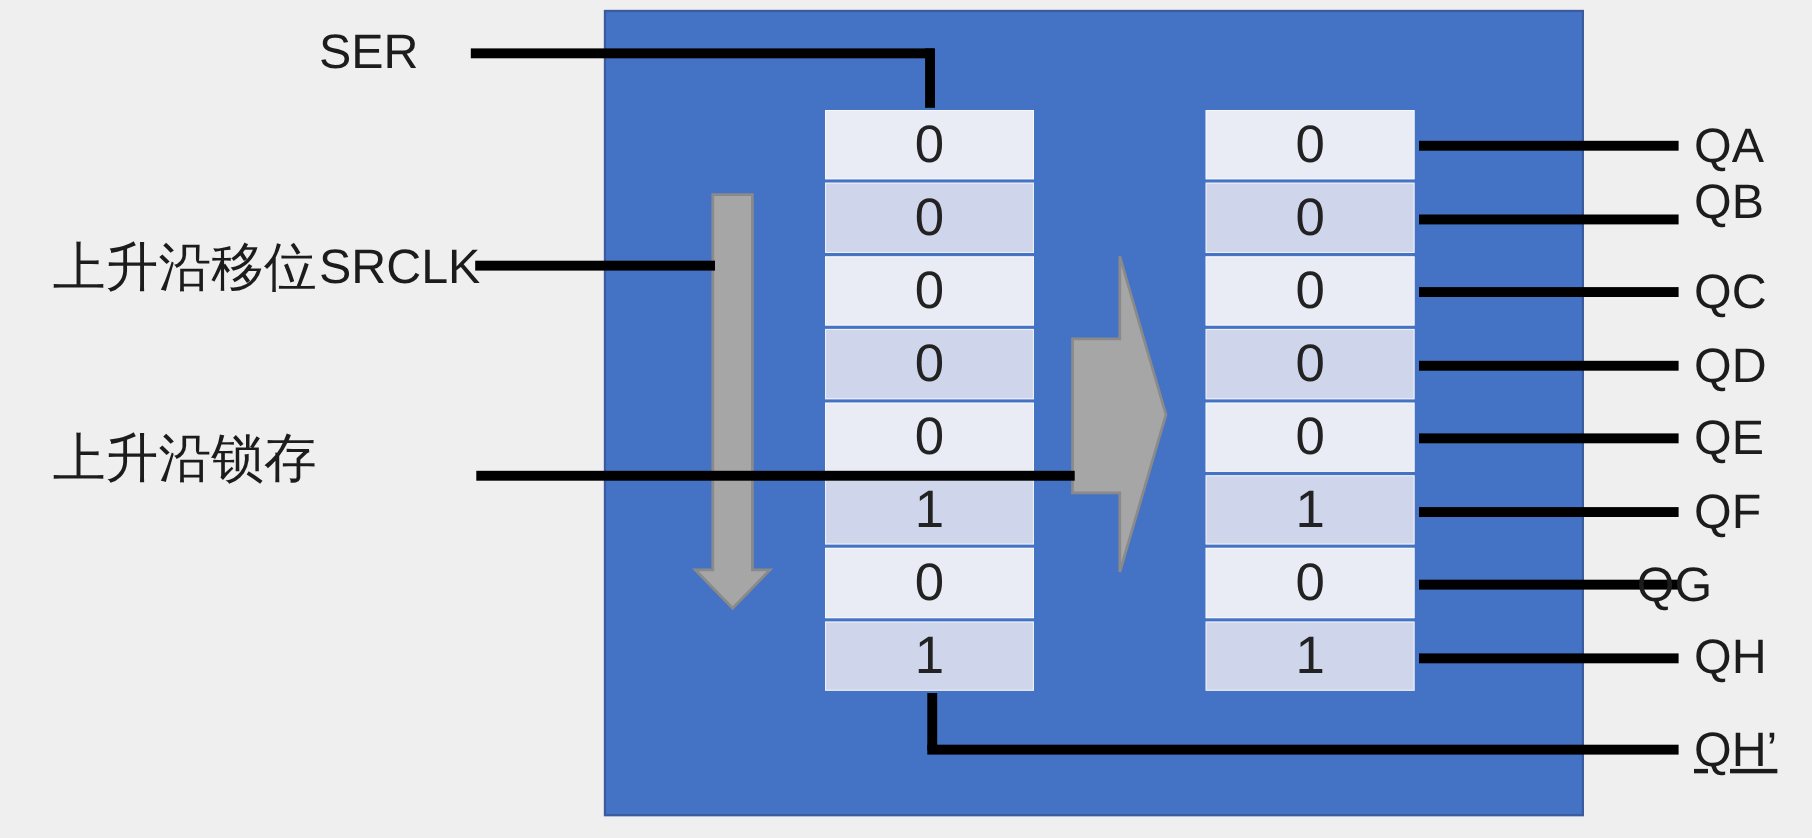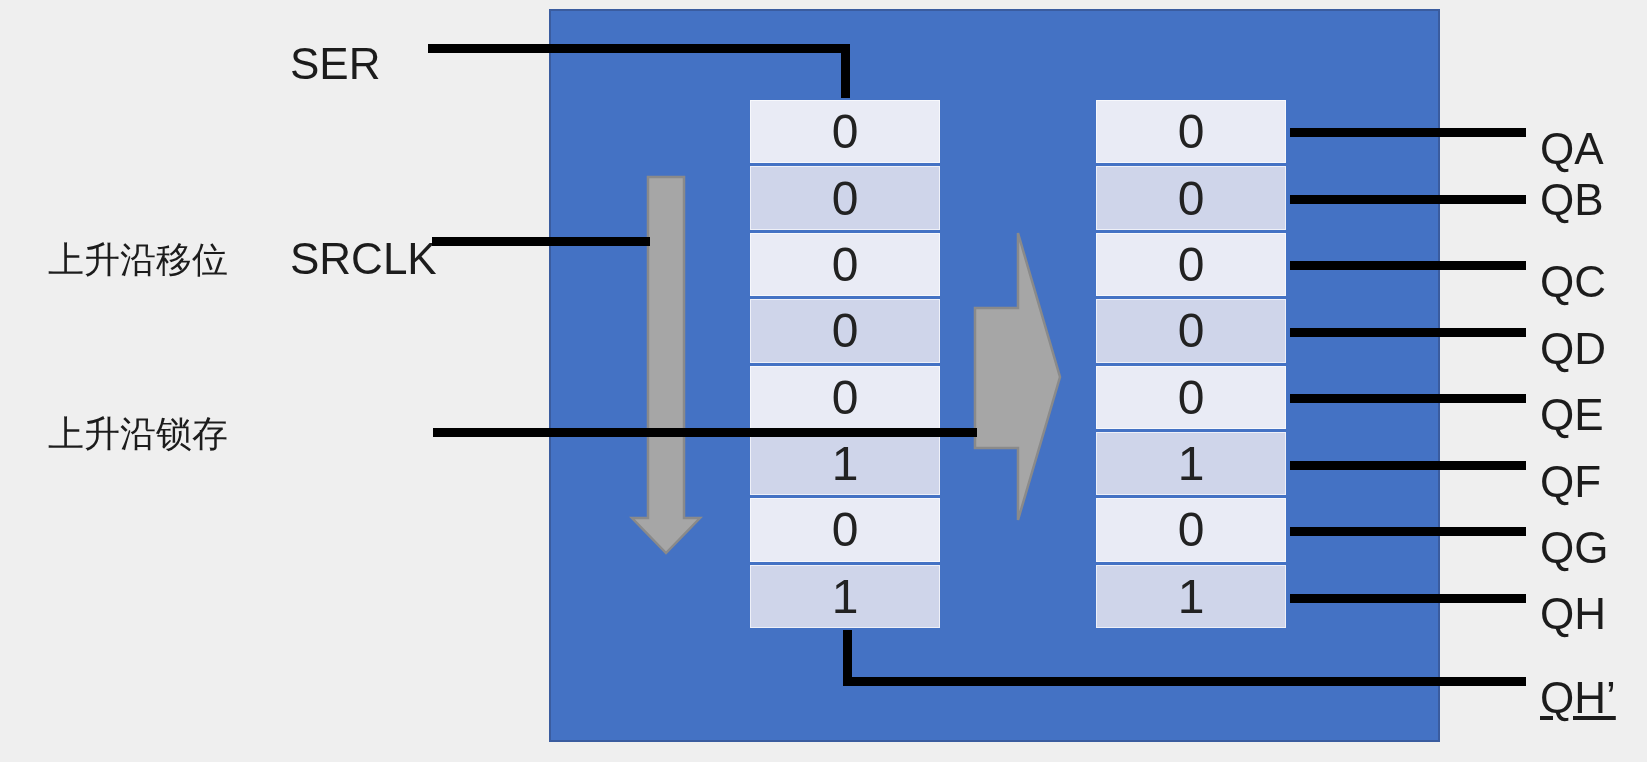--- a/index.html
+++ b/index.html
@@ -50,23 +50,22 @@
     background: #000000;
   }
   .wire.h { height: 9px; }
   .wire.v { width: 9px; }
   .lbl {
     position: absolute;
     font-size: 44px;
     line-height: 56px;
     height: 56px;
     white-space: nowrap;
-    margin-top: 16px;
   }
-  .lbl.cn { font-size: 36px; }
+  .lbl.cn { font-size: 48px; }
   .arrow-svg {
     position: absolute;
     left: 0; top: 0;
     width: 1647px; height: 762px;
     pointer-events: none;
   }
 </style>
 </head>
 <body>
 
@@ -120,20 +119,20 @@
   <div class="wire h" style="left:1290px; top:461px; width:236px;"></div>
   <div class="wire h" style="left:1290px; top:527px; width:236px;"></div>
   <div class="wire h" style="left:1290px; top:594px; width:236px;"></div>
 
   <div class="lbl" style="left:1540px; top:105px;">QA</div>
   <div class="lbl" style="left:1540px; top:156px;">QB</div>
   <div class="lbl" style="left:1540px; top:238px;">QC</div>
   <div class="lbl" style="left:1540px; top:305px;">QD</div>
   <div class="lbl" style="left:1540px; top:371px;">QE</div>
   <div class="lbl" style="left:1540px; top:438px;">QF</div>
-  <div class="lbl" style="left:1540px; top:504px;text-align:center;">QG</div>
+  <div class="lbl" style="left:1488px; top:504px;text-align:center;">QG</div>
   <div class="lbl" style="left:1540px; top:570px;">QH</div>
 
   <div class="wire v" style="left:843px; top:630px; height:52px;"></div>
   <div class="wire h" style="left:843px; top:677px; width:683px;"></div>
   <div class="lbl" style="left:1540px; top:654px;text-decoration:underline;">QH’</div>
 
 </div>
 
 </body></html>

